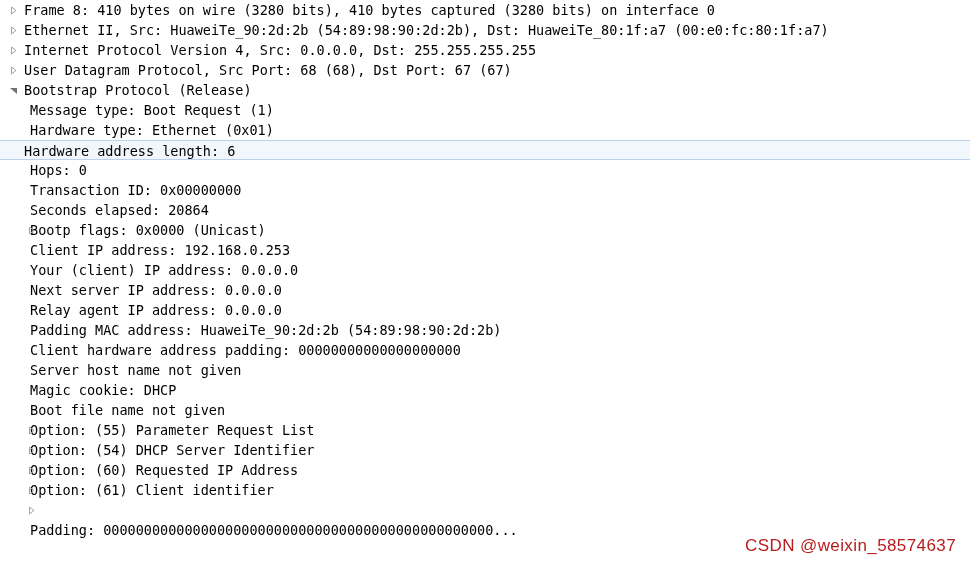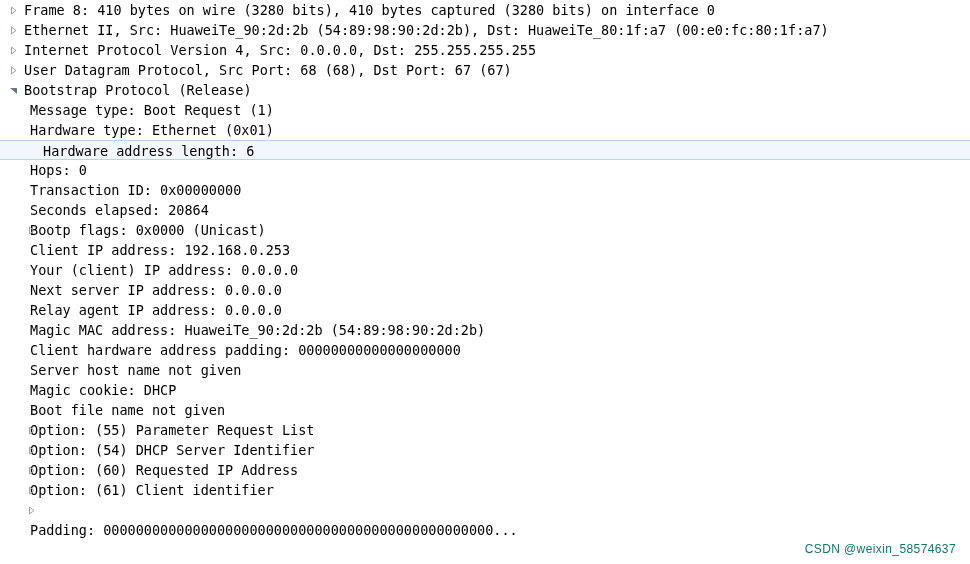--- a/index.html
+++ b/index.html
@@ -69,42 +69,42 @@
 
   
   .selected-light {
     background: #f2f6fd;
     border-top: 1px solid #bcd2ee;
     border-bottom: 1px solid #bcd2ee;
   }
   .selected-light .row-inner {
     border-left: 1px solid #bcd2ee;
     margin-left: -1px;
-    padding-left: 43px;
+    padding-left: 24px;
   }
   .selected-strong {
     background: linear-gradient(to bottom, #eef4fd 0%, #d3e3f8 92%, #cfe0f7 100%);
     border-bottom: 1px solid #7aa7d8;
   }
   .selected-strong .row-inner {
     border-left: 1px solid #a9c7e8;
     margin-left: -1px;
     padding-left: 43px;
   }
   .selected-strong .sel-text {
     background: #cfe0f7;
   }
 
   .watermark {
     position: absolute;
     right: 14px;
     bottom: 8px;
     font-family: "Liberation Sans", sans-serif;
-    font-size: 12px;
-    color: #0f766e;
+    font-size: 17px;
+    color: #b91c1c;
     letter-spacing: 0.4px;
     user-select: none;
   }
 </style>
 </head>
 <body>
 
 <div id="packet-detail-pane">
 
   <div id="tree-root">
@@ -141,21 +141,21 @@
       <div class="tree-row lvl-1"><span class="row-inner">Seconds elapsed: 20864</span></div>
       <div class="tree-row lvl-1"><span class="twisty tw-collapsed">
           <svg width="9" height="9" viewBox="0 0 9 9">
             <path d="M2.5 1 L7 4.5 L2.5 8 Z"></path>
           </svg>
         </span><span class="row-inner">Bootp flags: 0x0000 (Unicast)</span></div>
       <div class="tree-row lvl-1"><span class="row-inner">Client IP address: 192.168.0.253</span></div>
       <div class="tree-row lvl-1"><span class="row-inner">Your (client) IP address: 0.0.0.0</span></div>
       <div class="tree-row lvl-1"><span class="row-inner">Next server IP address: 0.0.0.0</span></div>
       <div class="tree-row lvl-1"><span class="row-inner">Relay agent IP address: 0.0.0.0</span></div>
-      <div class="tree-row lvl-1"><span class="row-inner">Magic MAC address: HuaweiTe_90:2d:2b (54:89:98:90:2d:2b)</span></div>
+      <div class="tree-row lvl-1"><span class="row-inner">Padding MAC address: HuaweiTe_90:2d:2b (54:89:98:90:2d:2b)</span></div>
       <div class="tree-row lvl-1"><span class="row-inner">Client hardware address padding: 00000000000000000000</span></div>
       <div class="tree-row lvl-1"><span class="row-inner">Server host name not given</span></div>
       <div class="tree-row lvl-1"><span class="row-inner">Magic cookie: DHCP</span></div>
       <div class="tree-row lvl-1"><span class="row-inner">Boot file name not given</span></div>
       <div class="tree-row lvl-1"><span class="twisty tw-collapsed">
           <svg width="9" height="9" viewBox="0 0 9 9">
             <path d="M2.5 1 L7 4.5 L2.5 8 Z"></path>
           </svg>
         </span><span class="row-inner">Option: (55) Parameter Request List</span></div>
       <div class="tree-row lvl-1"><span class="twisty tw-collapsed">

